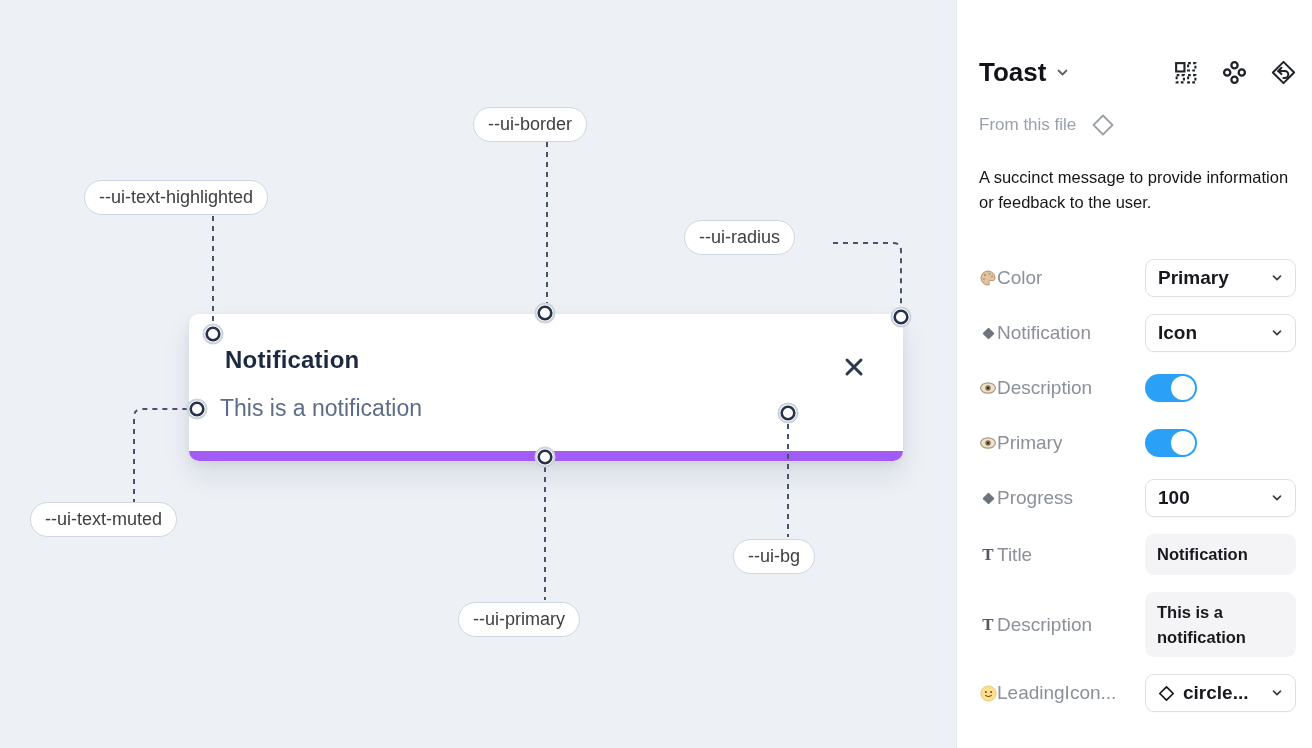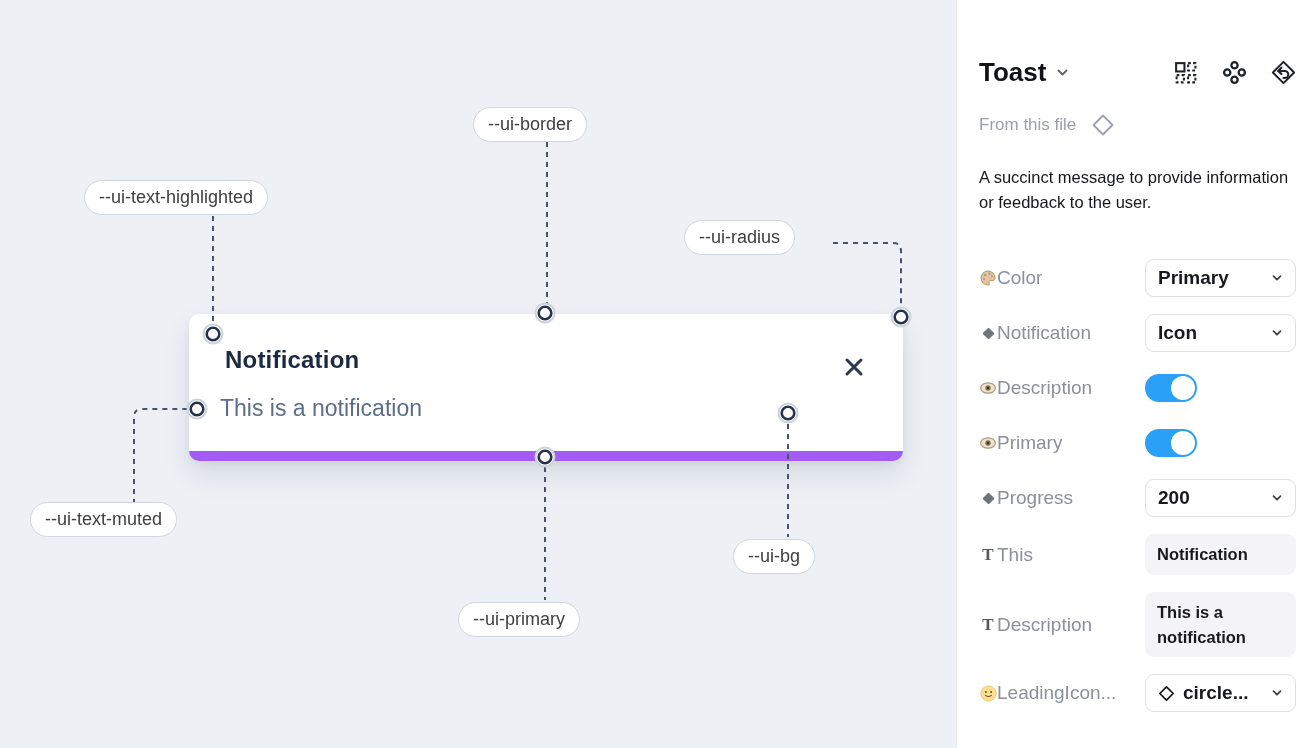--- a/index.html
+++ b/index.html
@@ -253,35 +253,35 @@
 
       <div class="prop-row">
         <span class="prop-icon">
           <svg width="15" height="15" viewBox="0 0 15 15">
               <rect x="3.2" y="3.2" width="8.6" height="8.6" rx="1" transform="rotate(45 7.5 7.5)" fill="#6f747c"></rect>
             </svg>
         </span>
         <span class="prop-label">Progress</span>
         <div class="control">
           <div class="select">
-            <span class="select-value">200</span>
+            <span class="select-value">100</span>
             <span class="chev">
               <svg width="12" height="12" viewBox="0 0 12 12">
                   <path d="M2.5 4.2 L6 7.7 L9.5 4.2" stroke="#3c4043" stroke-width="1.7" fill="none" stroke-linecap="round" stroke-linejoin="round"></path>
                 </svg>
             </span>
           </div>
         </div>
       </div>
 
       <div class="prop-row">
         <span class="prop-icon">
           <span class="t-glyph">T</span>
         </span>
-        <span class="prop-label">This</span>
+        <span class="prop-label">Title</span>
         <div class="control">
           <div class="value-box">Notification</div>
         </div>
       </div>
 
       <div class="prop-row">
         <span class="prop-icon">
           <span class="t-glyph">T</span>
         </span>
         <span class="prop-label">Description</span>

